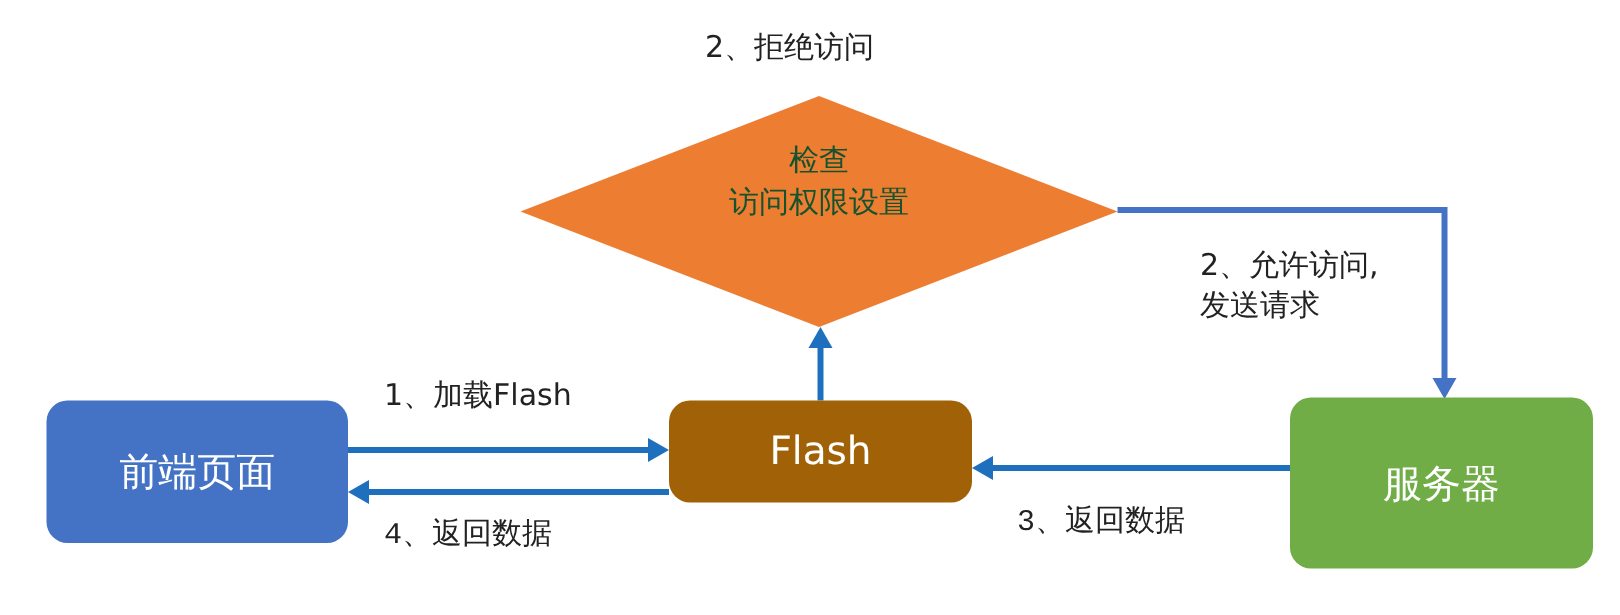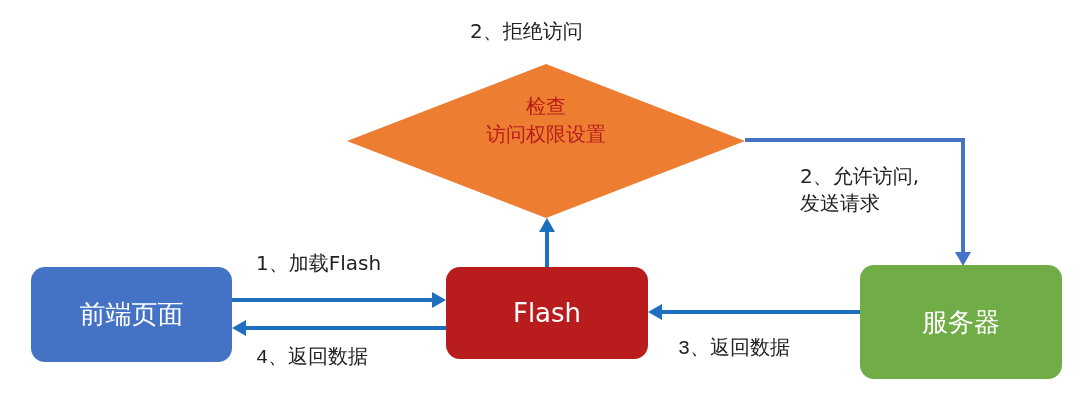--- a/index.html
+++ b/index.html
@@ -2,21 +2,21 @@
 <html><head>
 <meta charset="utf-8">
 <style>
   html, body { margin:0; padding:0; background:#ffffff; }
   body { width:1080px; height:410px; position:relative; overflow:hidden;
          font-family:"DejaVu Sans", "Liberation Sans", sans-serif; }
   svg { position:absolute; left:0; top:0; }
   .lbl { position:absolute; font-size:20px; color:#222; white-space:nowrap; line-height:26px; }
   .box { position:absolute; border-radius:14px; display:flex; align-items:center; justify-content:center;
          color:#fff; font-size:26px; }
-  .diamond-text { position:absolute; left:347px; width:398px; top:92px; text-align:center; color:#b91c1c;
+  .diamond-text { position:absolute; left:347px; width:398px; top:92px; text-align:center; color:#14532d;
                   font-size:20px; line-height:28px; }
 </style>
 </head>
 <body>
 
 <svg width="1080" height="410">
   <defs>
     <marker id="ah" markerWidth="8" markerHeight="8" refX="6" refY="4" orient="auto" markerUnits="userSpaceOnUse">
       <path d="M0,0 L8,4 L0,8 z" fill="#1f6fbf"></path>
     </marker>
@@ -38,21 +38,21 @@
   <polyline points="745,140 963,140 963,252" fill="none" stroke="#4472c4" stroke-width="4"></polyline>
   <polygon points="963,266 955,252 971,252" fill="#4472c4"></polygon>
 
   <line x1="860" y1="312" x2="662" y2="312" stroke="#1f6fbf" stroke-width="4"></line>
   <polygon points="648,312 662,304 662,320" fill="#1f6fbf"></polygon>
 </svg>
 
 <div class="box" style="left:31px;top:267px;width:201px;height:95px;background:#4472c4;">
   <span>前端页面</span>
 </div>
-<div class="box" style="left:446px;top:267px;width:202px;height:92px;background:#b91c1c;">
+<div class="box" style="left:446px;top:267px;width:202px;height:68px;background:#a16207;">
   <span>Flash</span>
 </div>
 <div class="box" style="left:860px;top:265px;width:202px;height:114px;background:#70ad47;">
   <span>服务器</span>
 </div>
 
 <div class="diamond-text">
   <div>检查</div>
   <div>访问权限设置</div>
 </div>

